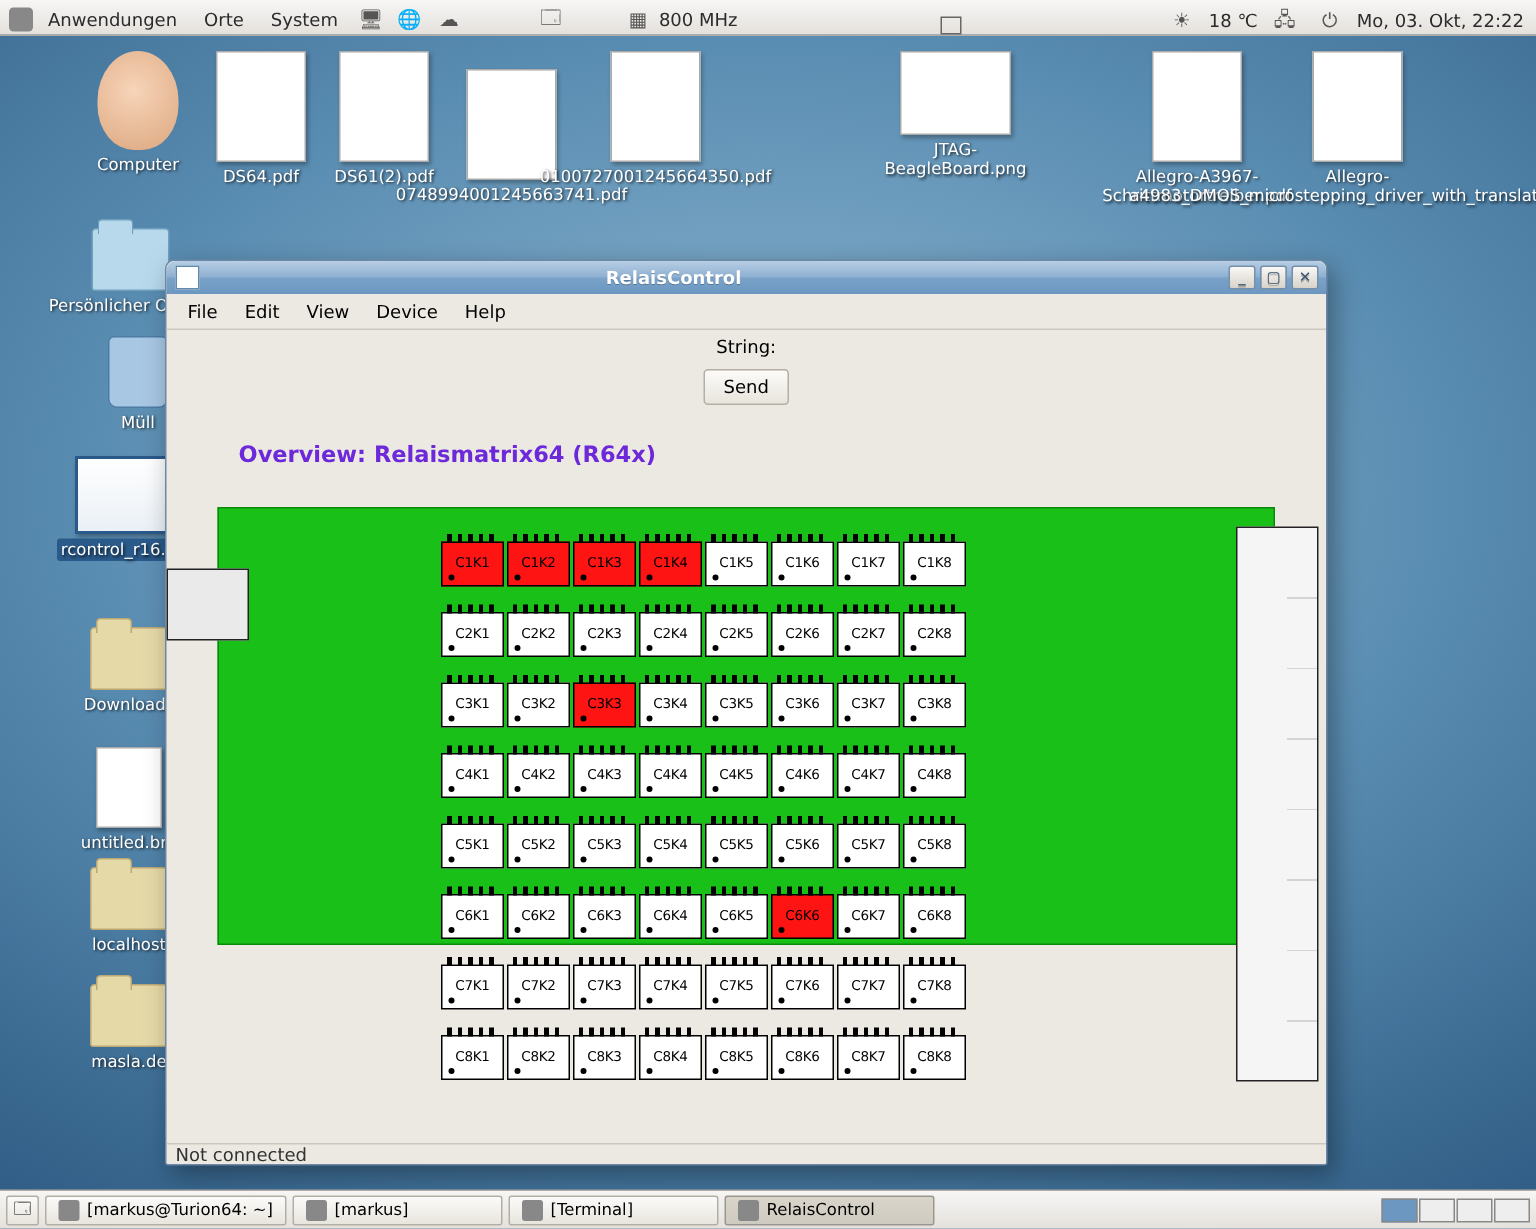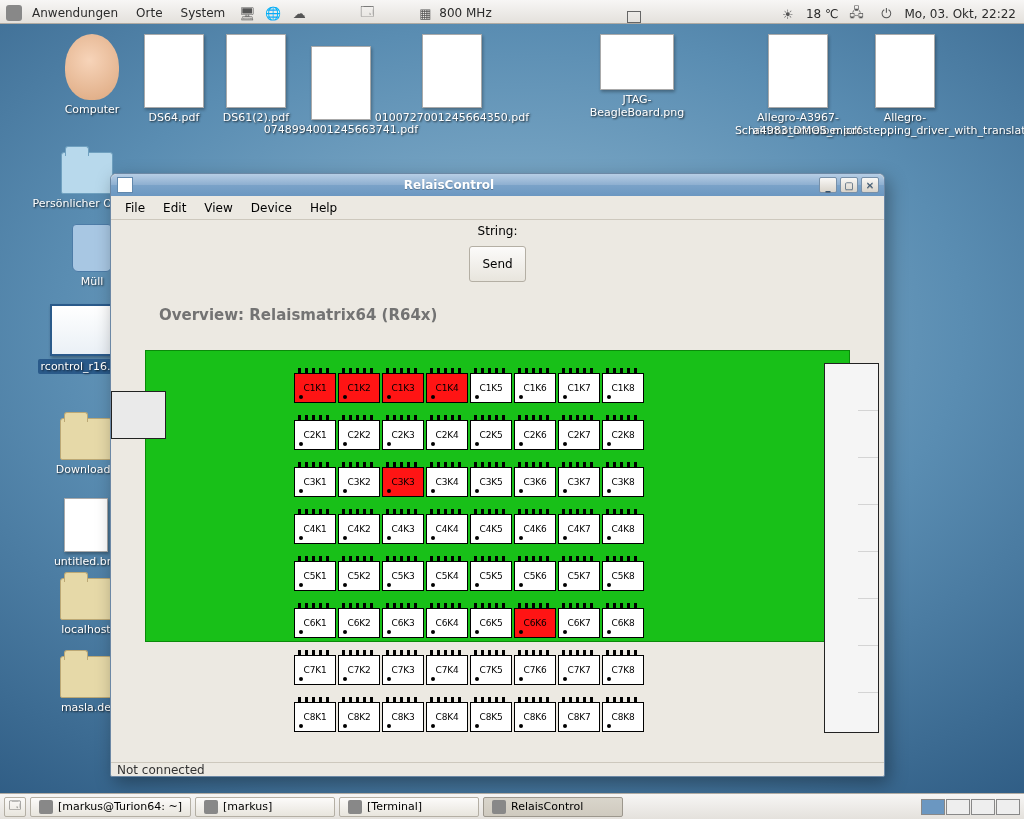--- a/index.html
+++ b/index.html
@@ -70,24 +70,24 @@
     color:#fff; font-weight:bold; font-size:12px; text-shadow:0 1px 0 rgba(0,0,0,.25);
   }
   .titlebar .ticon{width:16px;height:16px;margin:0 6px;background:#fff;border:1px solid #6188ad;}
   .titlebar .ttl{flex:1;text-align:center;padding-right:60px;}
   .titlebar .wbtn{width:18px;height:16px;margin-right:3px;background:linear-gradient(#f9f8f6,#d8d3ca);border:1px solid #7790a9;border-radius:2px;display:flex;align-items:center;justify-content:center;font-size:10px;color:#36526e;}
   .menubar{height:24px;display:flex;align-items:center;padding:0 6px;gap:2px;border-bottom:1px solid #cdc8bd;}
   .menubar .mi{padding:3px 8px;}
   .string-row{display:flex;align-items:center;gap:8px;padding:4px 8px;flex-direction:column;}
   .string-row label{font-size:12px;}
   .string-row input{flex:1;height:22px;border:1px solid #b4afa4;background:#fff;padding:0 4px;font-family:inherit;font-size:12px;}
-  .string-row button{height:36px;padding:0 12px;border:1px solid #b4afa4;border-radius:3px;background:linear-gradient(#fcfbfa,#e8e5dd);font-family:inherit;font-size:12px;}
+  .string-row button{height:24px;padding:0 12px;border:1px solid #b4afa4;border-radius:3px;background:linear-gradient(#fcfbfa,#e8e5dd);font-family:inherit;font-size:12px;}
 
   .board-area{flex:1;position:relative;padding:18px 28px 8px;}
-  .overview-title{font-size:15px;font-weight:bold;color:#737373;margin:2px 20px 26px;}
+  .overview-title{font-size:15px;font-weight:bold;color:#6d28d9;margin:2px 20px 26px;}
   .pcb{
     position:relative;margin:0 6px;background:#18c018;border:1px solid #0a8a0a;
     height:292px;
   }
   .side-chip{
     position:absolute;background:#eaeaea;border:1px solid #222;
   }
   .side-chip.left{left:-35px;top:40px;width:55px;height:48px;}
   .side-chip.right{right:-30px;top:12px;width:55px;height:370px;background:#f5f5f5;}
   .side-chip.right::after{content:"";position:absolute;right:0;top:0;bottom:0;width:20px;background:repeating-linear-gradient(to bottom,#f5f5f5 0 46px,#d4d4d4 46px 47px);}
@@ -170,21 +170,21 @@
   <span class="lbl">DS64.pdf</span>
 </div>
 <div class="desktop-icon" style="left:214px;top:34px">
   <div class="thumb doc"></div>
   <span class="lbl">DS61(2).pdf</span>
 </div>
 <div class="desktop-icon" style="left:296px;top:46px;width:90px">
   <div class="thumb doc"></div>
   <span class="lbl">0748994001245663741.pdf</span>
 </div>
-<div class="desktop-icon" style="left:407px;top:34px;width:90px">
+<div class="desktop-icon" style="left:392px;top:34px;width:90px">
   <div class="thumb doc"></div>
   <span class="lbl">0100727001245664350.pdf</span>
 </div>
 <div class="desktop-icon" style="left:582px;top:34px;width:110px">
   <div class="thumb" style="width:74px;height:56px"></div>
   <span class="lbl">JTAG-BeagleBoard.png</span>
 </div>
 <div class="desktop-icon" style="left:748px;top:34px;width:100px">
   <div class="thumb doc"></div>
   <span class="lbl">Allegro-A3967-Schrittmotortreiber.pdf</span>

